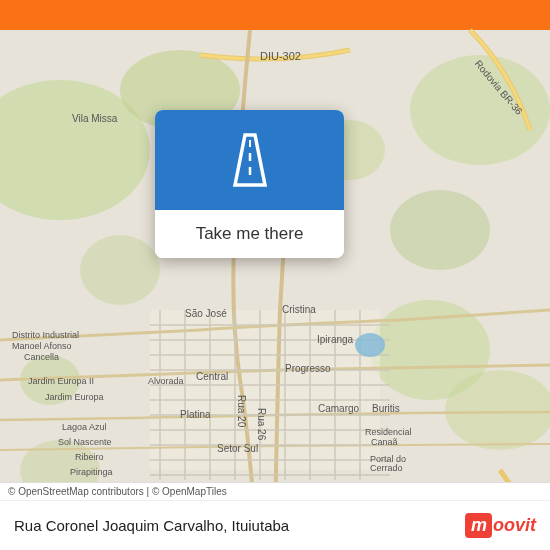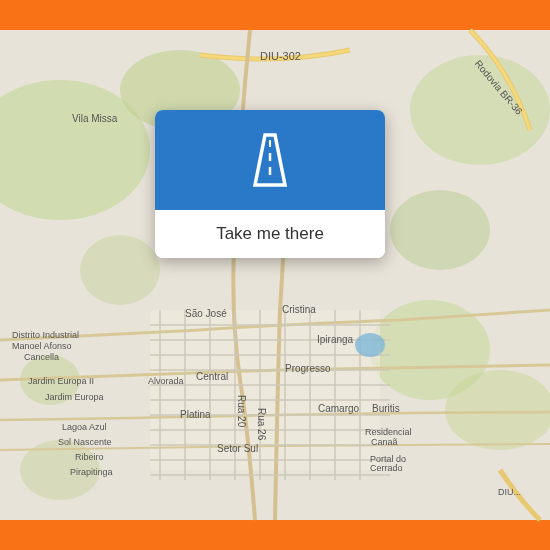--- a/index.html
+++ b/index.html
@@ -26,21 +26,21 @@
       position: absolute;
       top: 0;
       left: 0;
     }
 
     
     #action-card {
       position: absolute;
       top: 110px;
       left: 155px;
-      width: 230px;
+      width: 189px;
       background: white;
       border-radius: 8px;
       overflow: hidden;
       box-shadow: 0 4px 16px rgba(0,0,0,0.3);
       z-index: 10;
     }
 
     #card-icon-area {
       background-color: #2979C8;
       display: flex;
@@ -226,14 +226,26 @@
         <polygon points="20,60 30,10 40,10 50,60" fill="none" stroke="white" stroke-width="3.5"></polygon>
 
         <line x1="35" y1="50" x2="35" y2="42" stroke="white" stroke-width="2.5"></line>
         <line x1="35" y1="36" x2="35" y2="28" stroke="white" stroke-width="2.5"></line>
         <line x1="35" y1="22" x2="35" y2="15" stroke="white" stroke-width="2"></line>
       </svg>
     </div>
     <button id="card-button">Take me there</button>
   </div>
 
+  <div id="bottom-bar">
+    <div id="attribution-bar">
+      <span>© OpenStreetMap contributors | © OpenMapTiles</span>
+    </div>
+    <div id="address-bar">
+      <span id="address-text">Rua Coronel Joaquim Carvalho, Ituiutaba</span>
+      <div id="moovit-logo">
+        <span class="moovit-m">m</span>
+        <span class="moovit-oovit">oovit</span>
+      </div>
+    </div>
+  </div>
 
 </div>
 
 </body></html>

